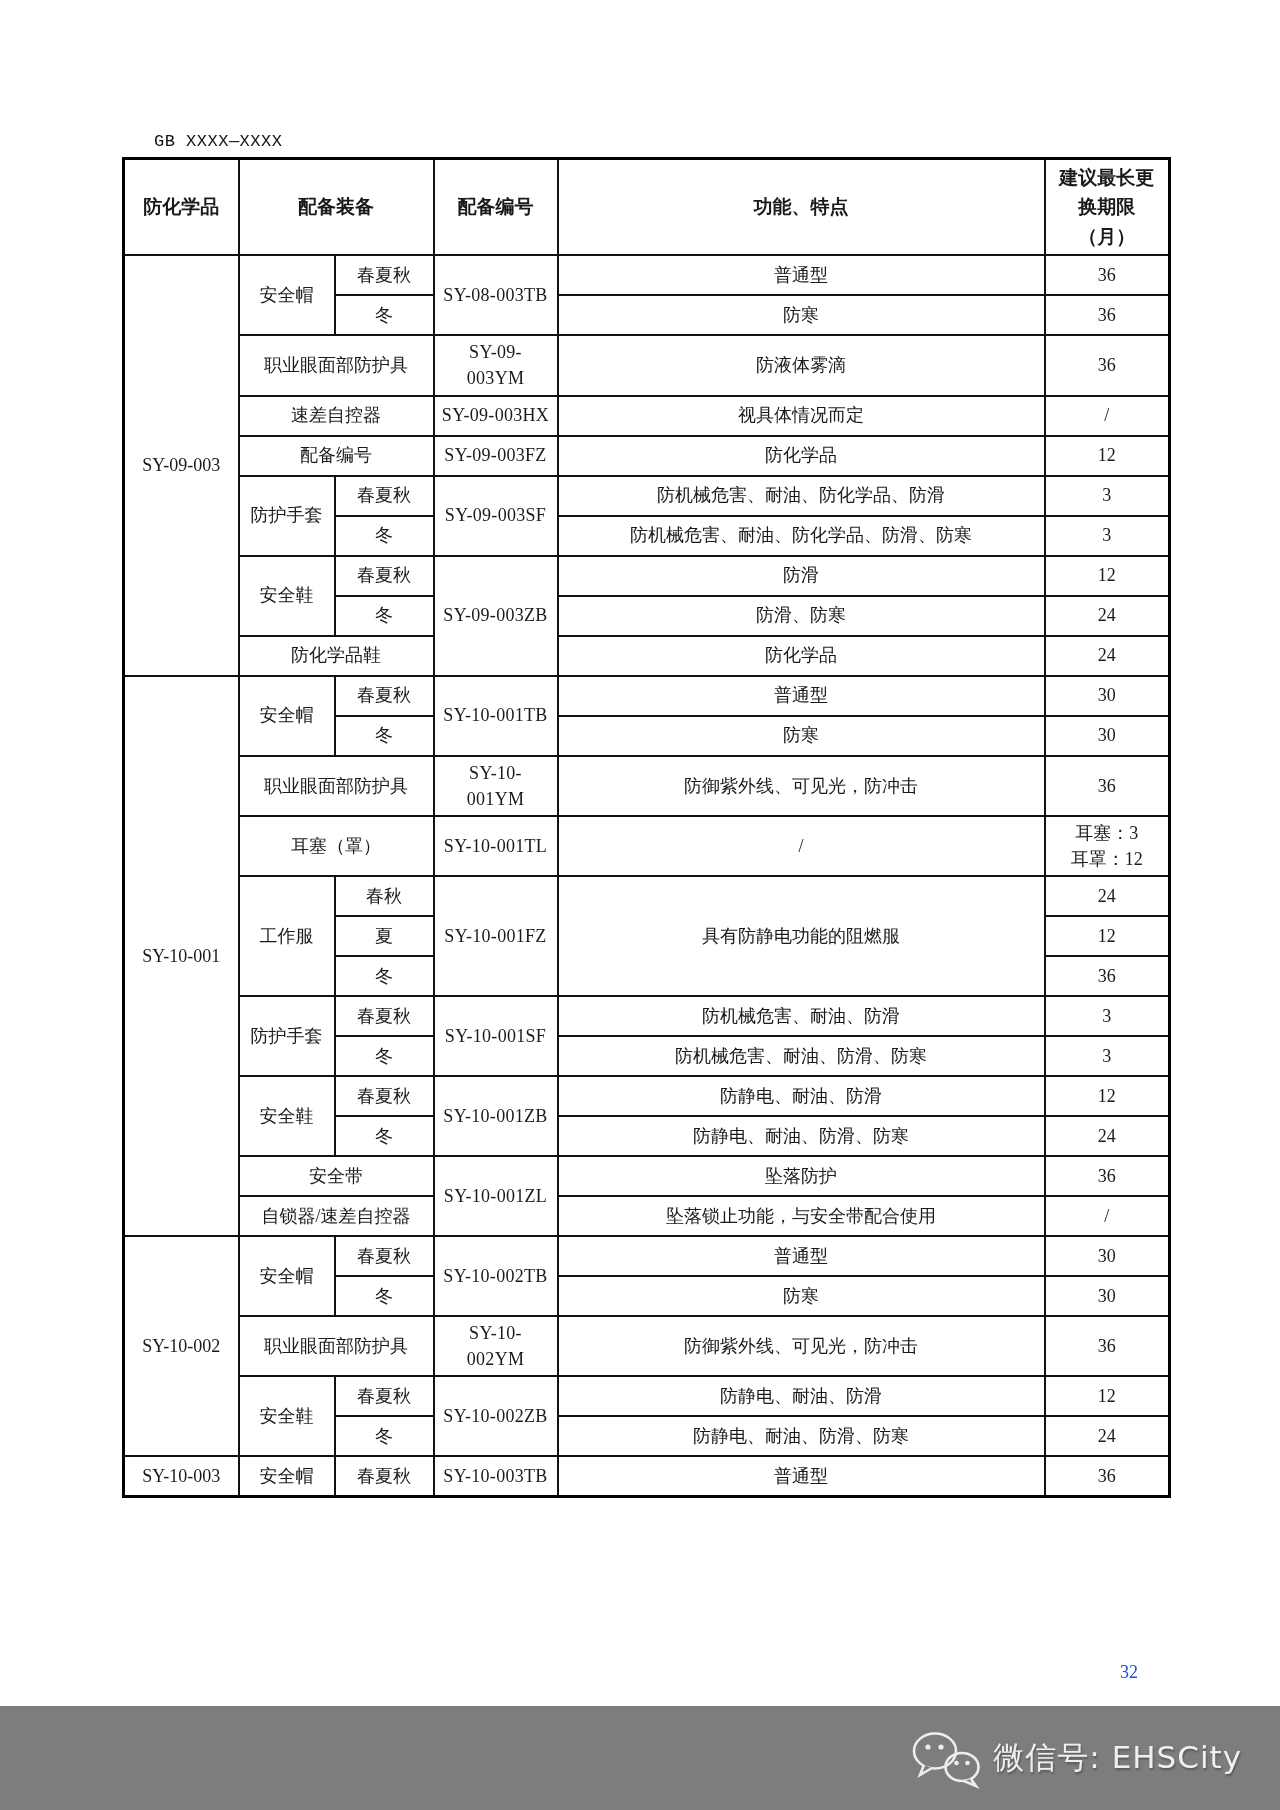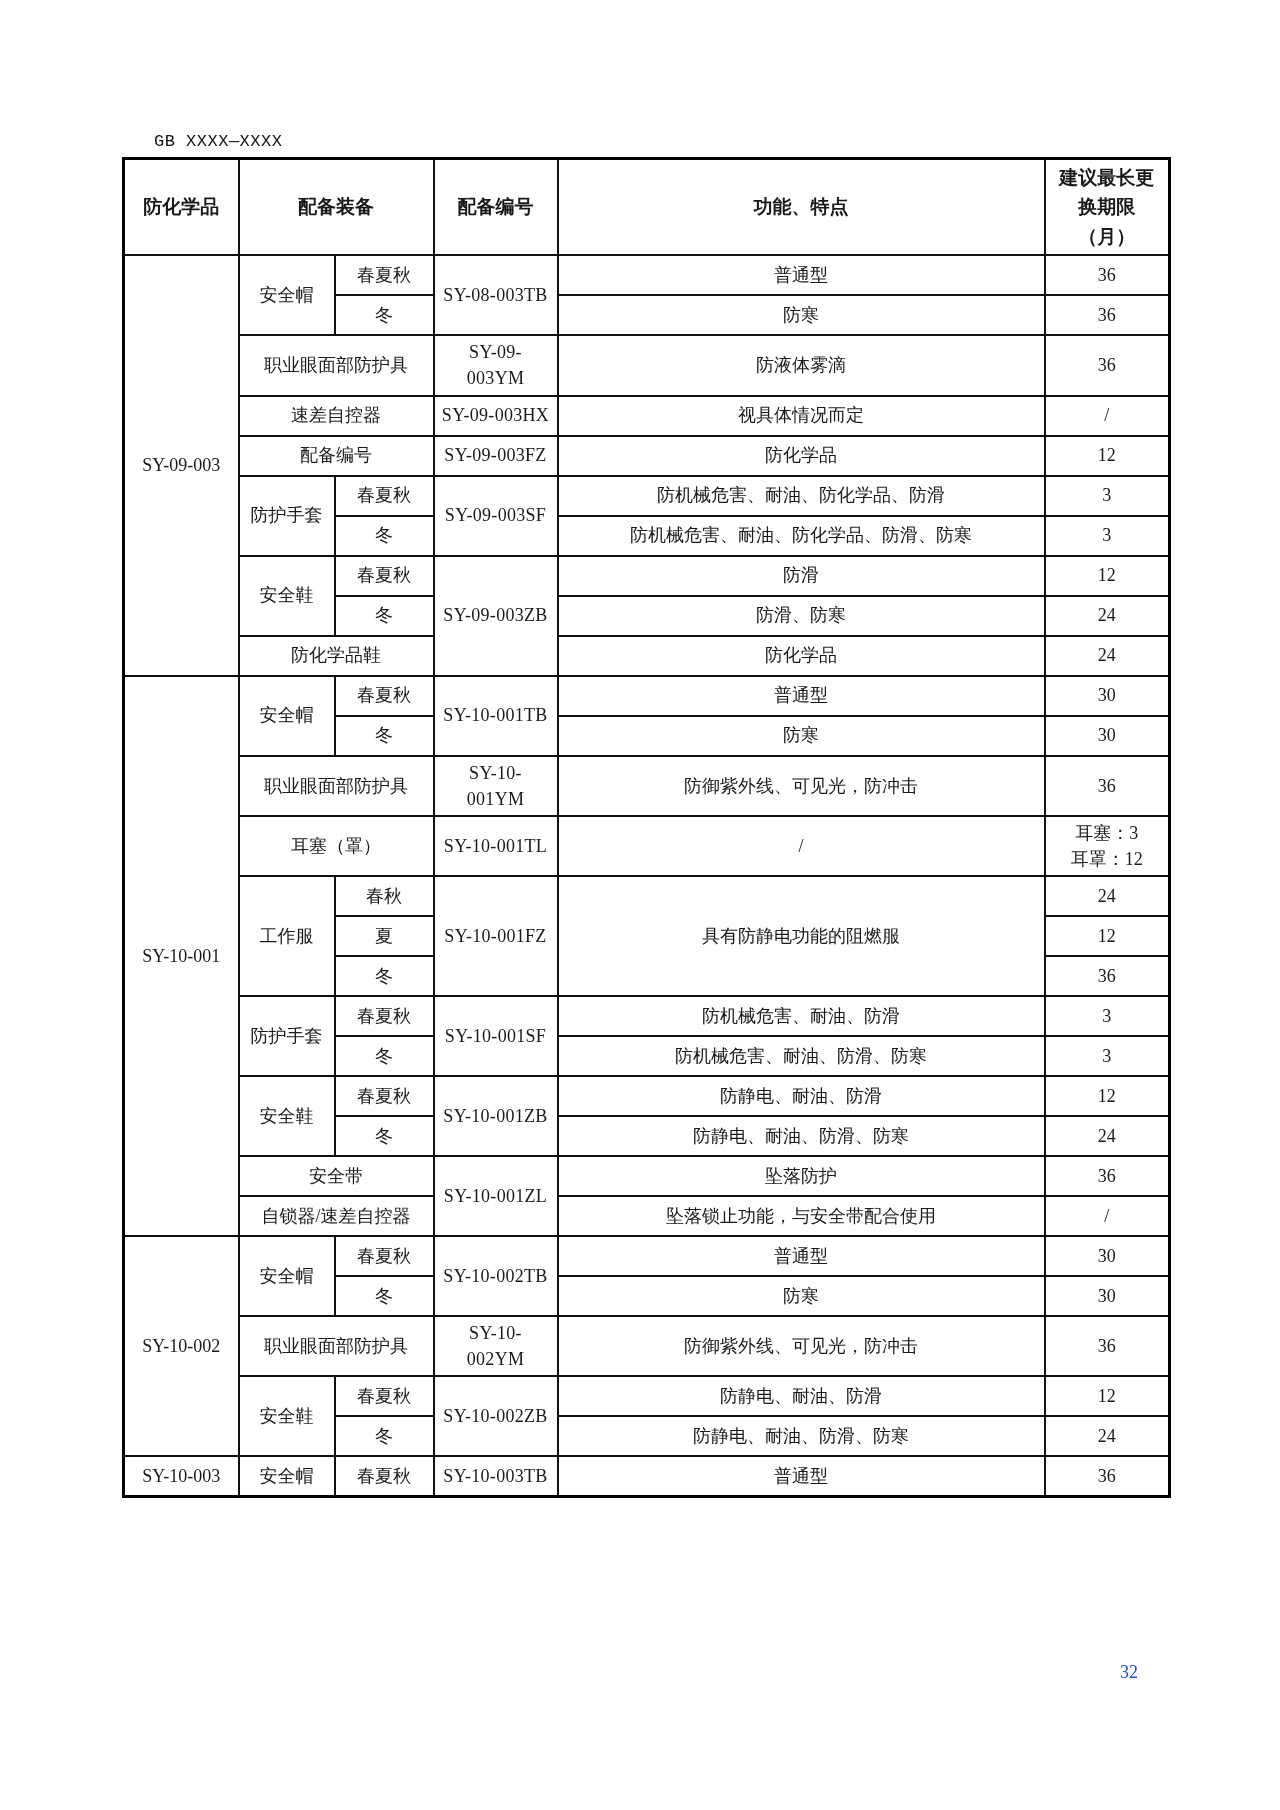--- a/index.html
+++ b/index.html
@@ -304,14 +304,29 @@
           <td class="cell-season">春夏秋</td>
           <td class="cell-code">SY-10-003TB</td>
           <td class="cell-feat">普通型</td>
           <td class="cell-months">36</td>
         </tr>
       </tbody>
   </table>
 
   <div class="page-number">32</div>
 
+  <div class="footer-bar">
+    <div class="footer-inner">
+      <svg class="wechat-icon" viewBox="0 0 72 62" fill="none" xmlns="http://www.w3.org/2000/svg">
+        <ellipse cx="24" cy="24" rx="21" ry="17.5" stroke="#ededed" stroke-width="2.6"></ellipse>
+        <path d="M13 38 L9 48 L21 41" stroke="#ededed" stroke-width="2.6" fill="#7d7d7d"></path>
+        <circle cx="17" cy="20" r="2.6" fill="#ededed"></circle>
+        <circle cx="30" cy="20" r="2.6" fill="#ededed"></circle>
+        <ellipse cx="51" cy="40" rx="16.5" ry="14" stroke="#ededed" stroke-width="2.6"></ellipse>
+        <path d="M60 52 L65 59 L53 54" stroke="#ededed" stroke-width="2.6" fill="#7d7d7d"></path>
+        <circle cx="45.5" cy="36" r="2.3" fill="#ededed"></circle>
+        <circle cx="56.5" cy="36" r="2.3" fill="#ededed"></circle>
+      </svg>
+      <span class="wechat-label">微信号: EHSCity</span>
+    </div>
+  </div>
 
 </div>
 
 </body></html>

